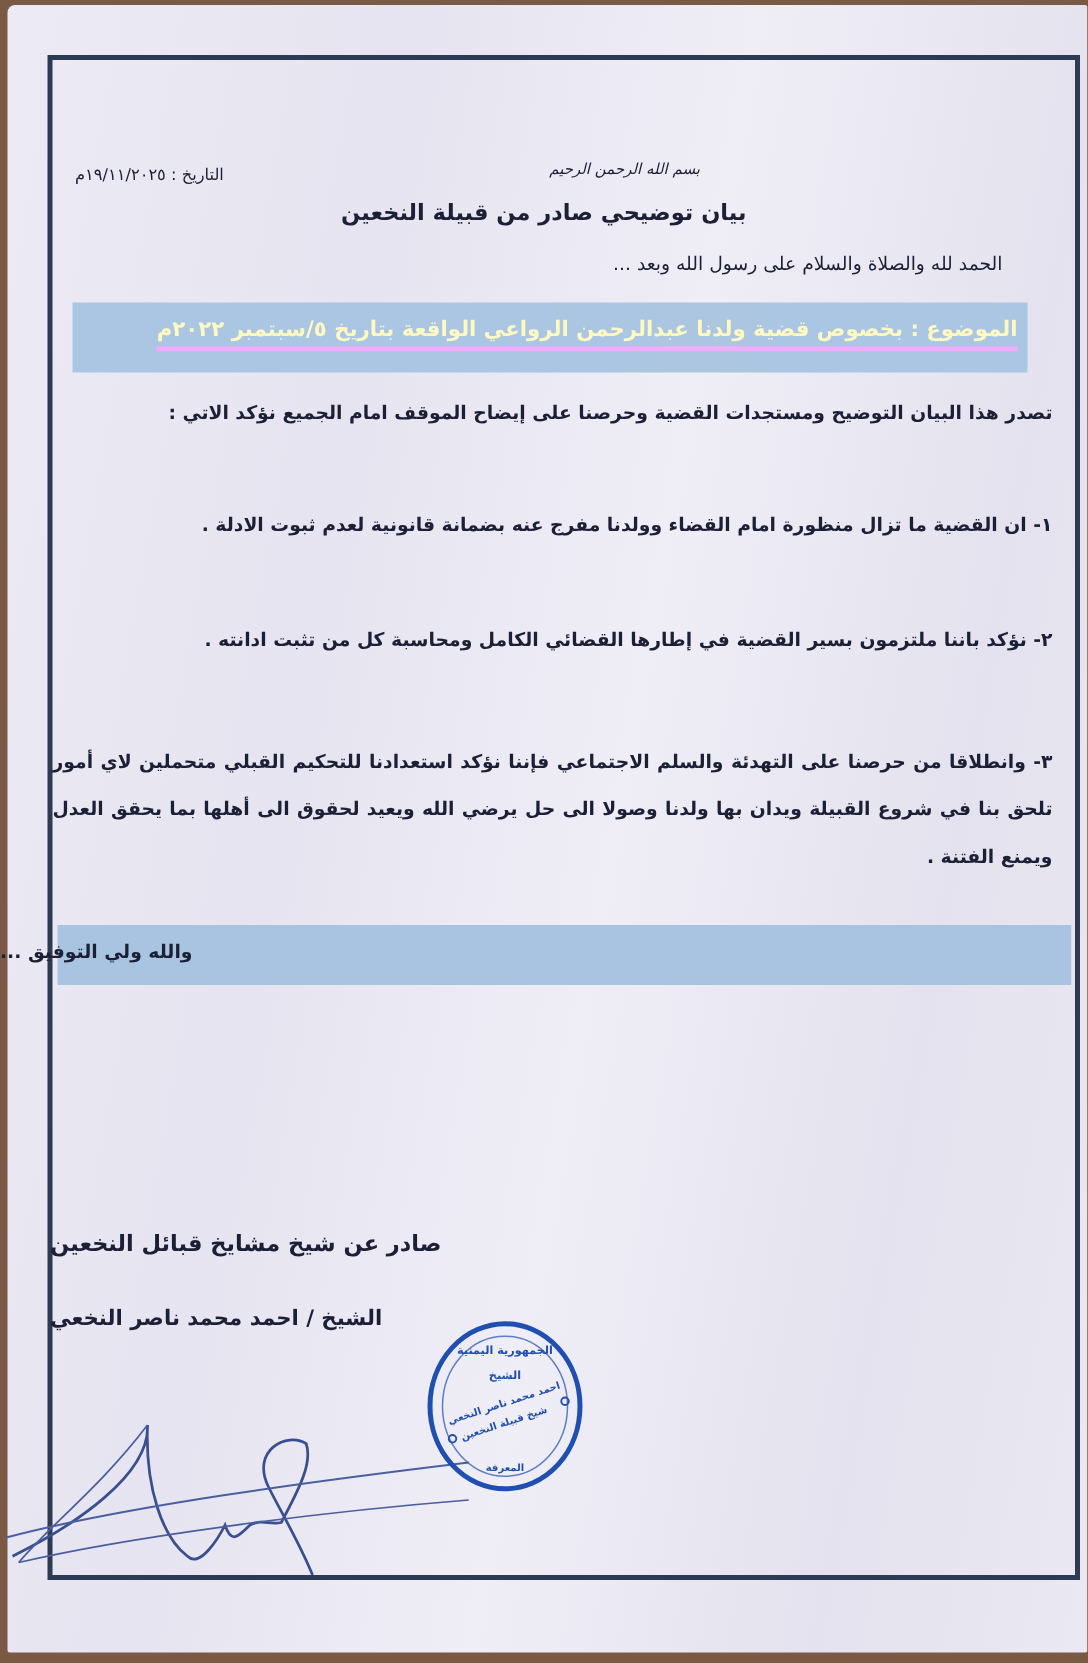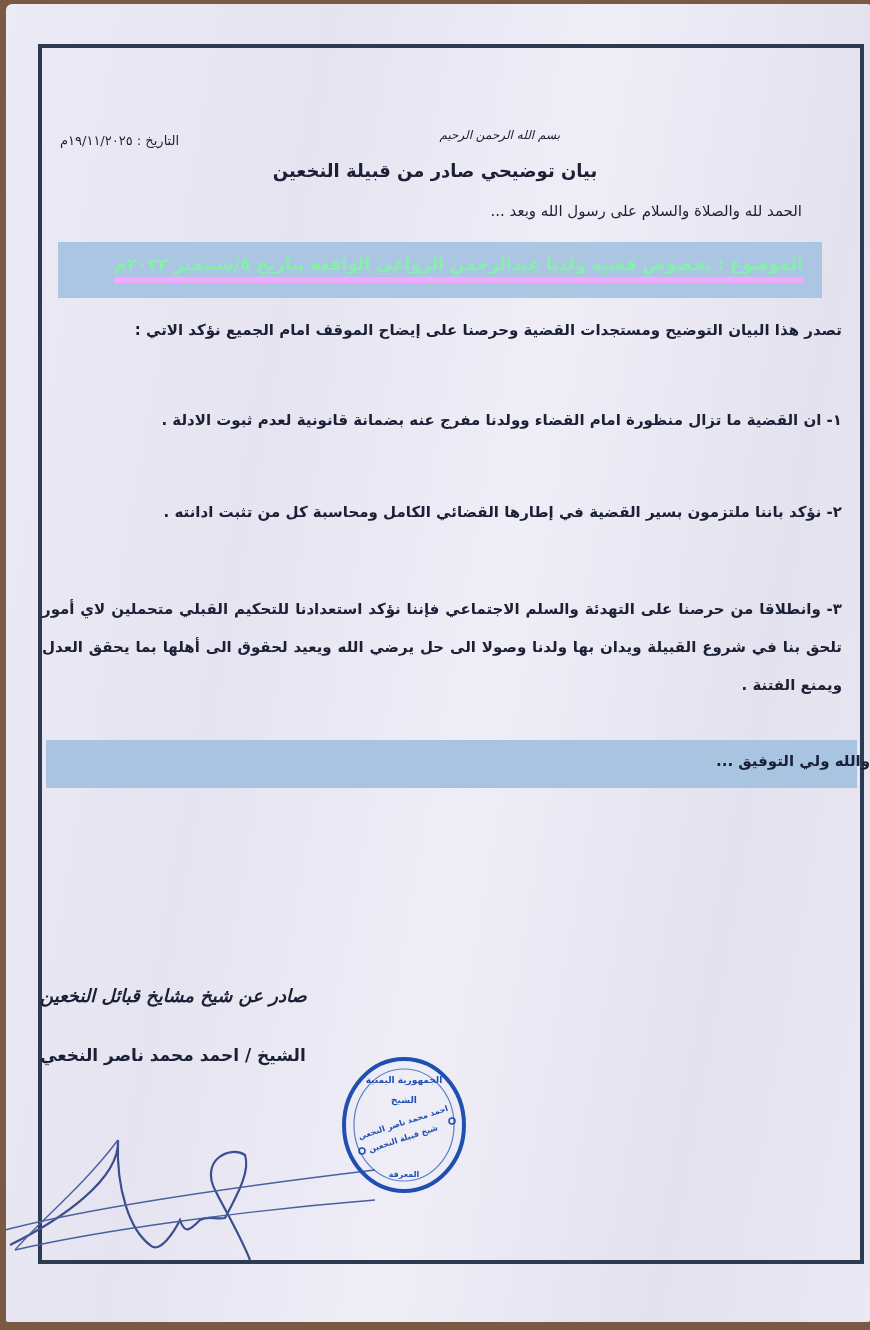--- a/index.html
+++ b/index.html
@@ -80,24 +80,24 @@
       position: absolute;
       left: 58px;
       top: 242px;
       width: 764px;
       height: 56px;
       background: #a8c4e0;
       opacity: 0.95;
     }
     .subject {
       top: 254px;
-      right: 67px;
+      right: 56px;
       font-size: 17px;
-      color: #86efac;
-      border-bottom: 6px solid #f0abfc;
+      color: #fef9c3;
+      border-bottom: 4px solid #f0abfc;
       padding-bottom: 3px;
     }
     .para {
       position: absolute;
       direction: rtl;
       color: #1b2036;
       font-weight: bold;
       font-size: 15px;
       line-height: 36px;
       right: 28px;
@@ -113,29 +113,28 @@
       left: 46px;
       top: 740px;
       width: 811px;
       height: 48px;
       background: #a8c4e0;
     }
     .closing {
       top: 752px;
       left: 0;
       width: 870px;
-      text-align: right;
+      text-align: left;
       font-size: 15px;
     }
     .issuer {
       top: 985px;
       left: 40px;
       direction: rtl;
       font-size: 18px;
-      font-style: italic;
     }
     .sheikh {
       top: 1045px;
       left: 40px;
       direction: rtl;
       font-size: 17px;
       text-align: right;
     }
     .stamp {
       position: absolute;

